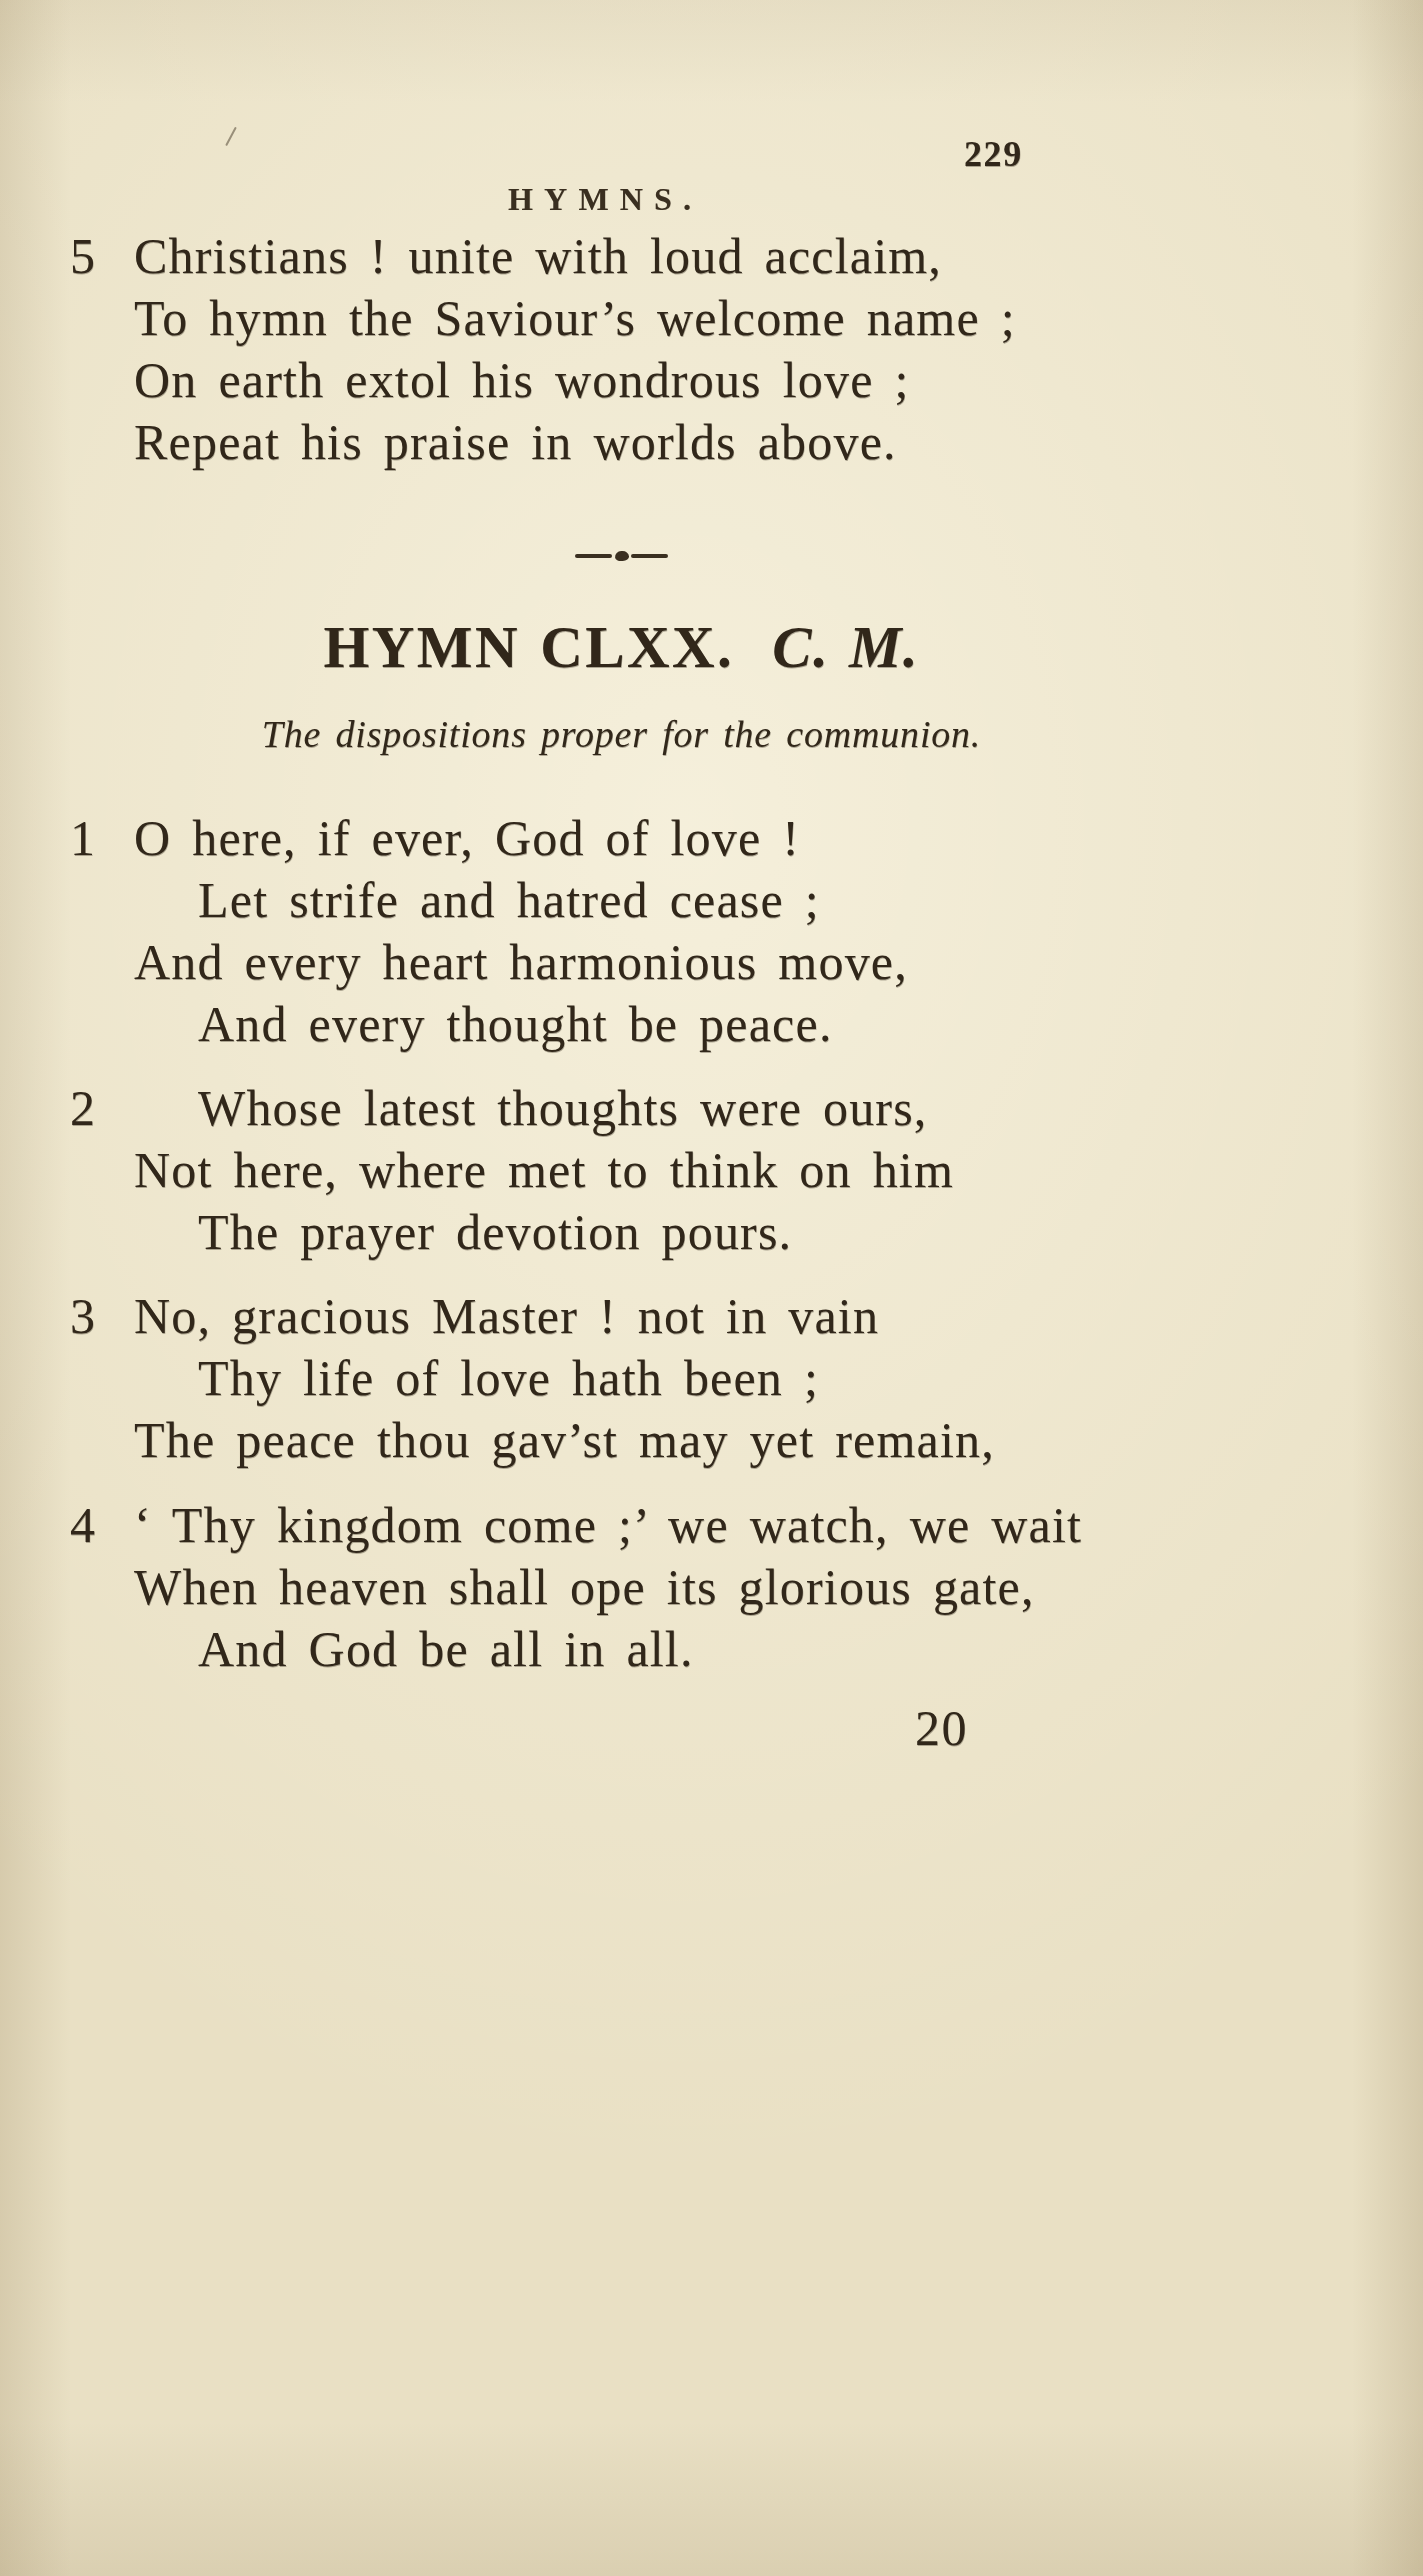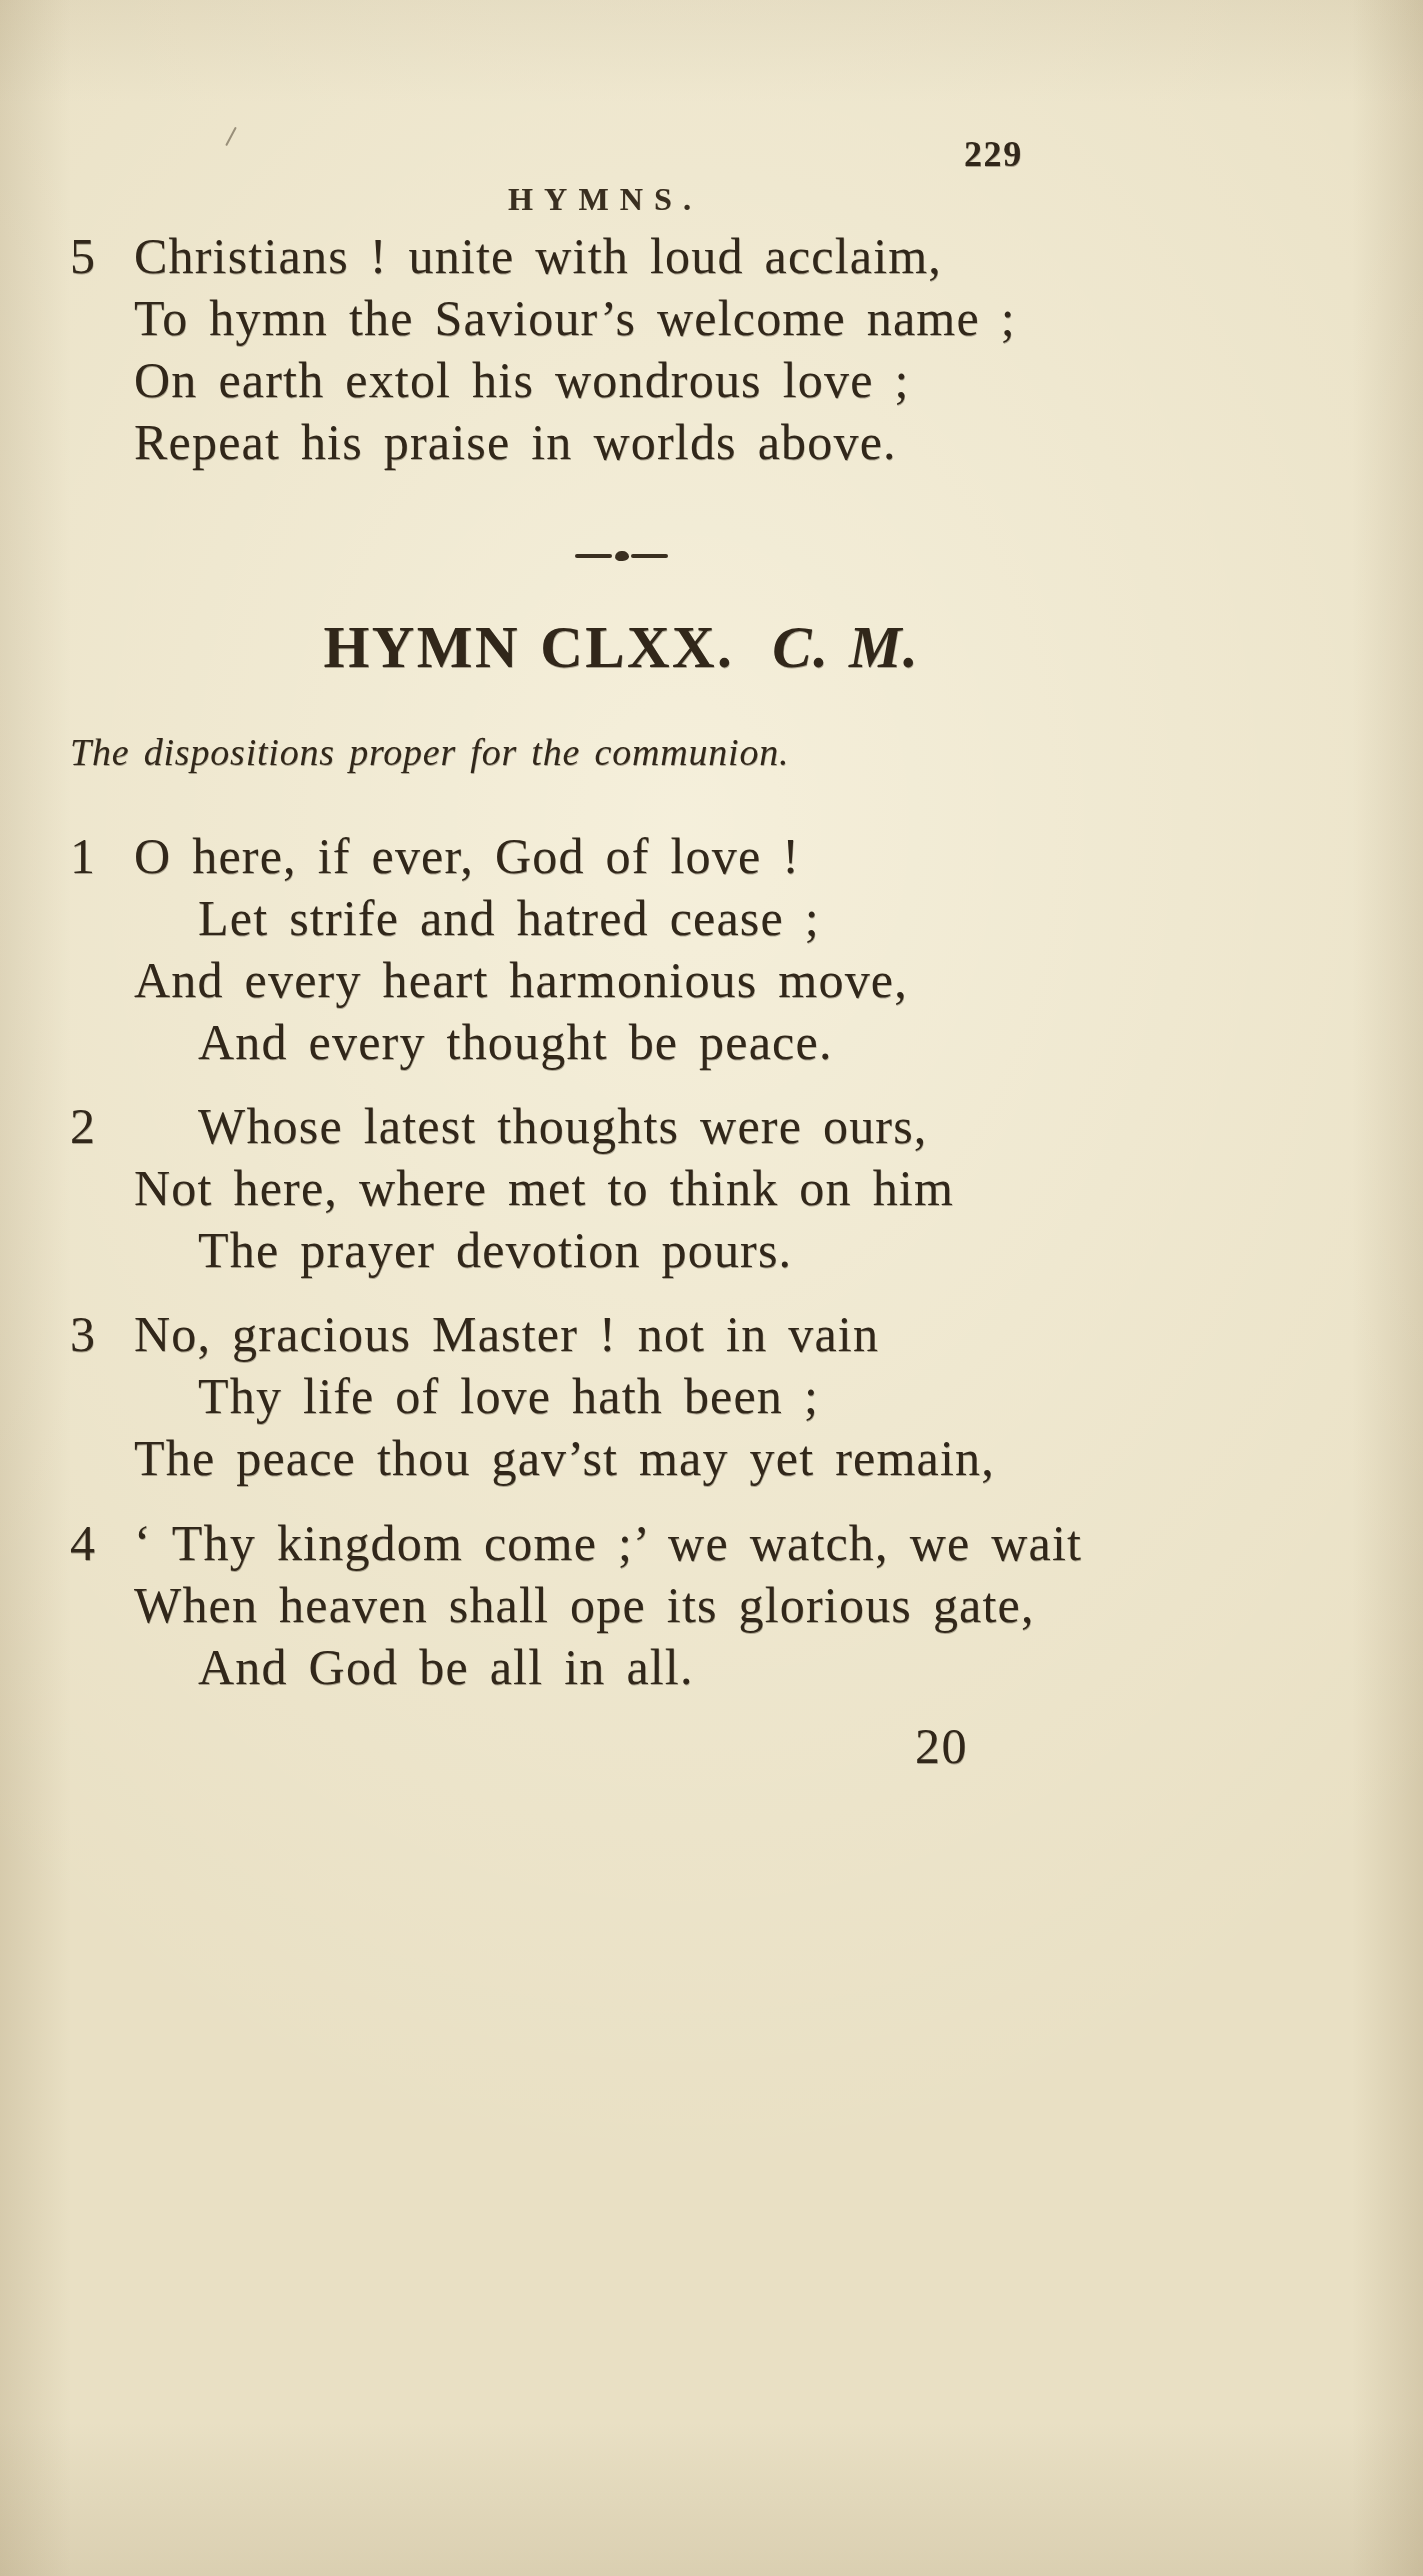--- a/index.html
+++ b/index.html
@@ -102,37 +102,38 @@
     height: 10.4px;
     margin: 0 3.2px;
     background: #3a2f20;
     border-radius: 50% 50% 50% 50% / 60% 60% 40% 40%;
     transform: rotate(-4deg);
   }
 
   
   .hymn-title {
     width: 1103px;
-    margin: 0 0 42px 0;
+    margin: 0 0 24px 0;
     text-align: center;
     font-size: 59px;
     line-height: 76px;
     font-weight: bold;
     letter-spacing: 2.4px;
     word-spacing: 3.2px;
   }
   .hymn-title .meter {
     font-style: italic;
     font-weight: bold;
     margin-left: 38px;
     letter-spacing: 1.6px;
   }
   .hymn-subtitle {
     width: 1103px;
     margin: 0 0 48px 0;
+    text-align: center;
     font-style: italic;
     font-size: 38px;
     line-height: 50px;
     letter-spacing: 0.8px;
     word-spacing: 4px;
   }
 
   
   .signature-mark {
     margin: -4.8px 0 0 470px;

